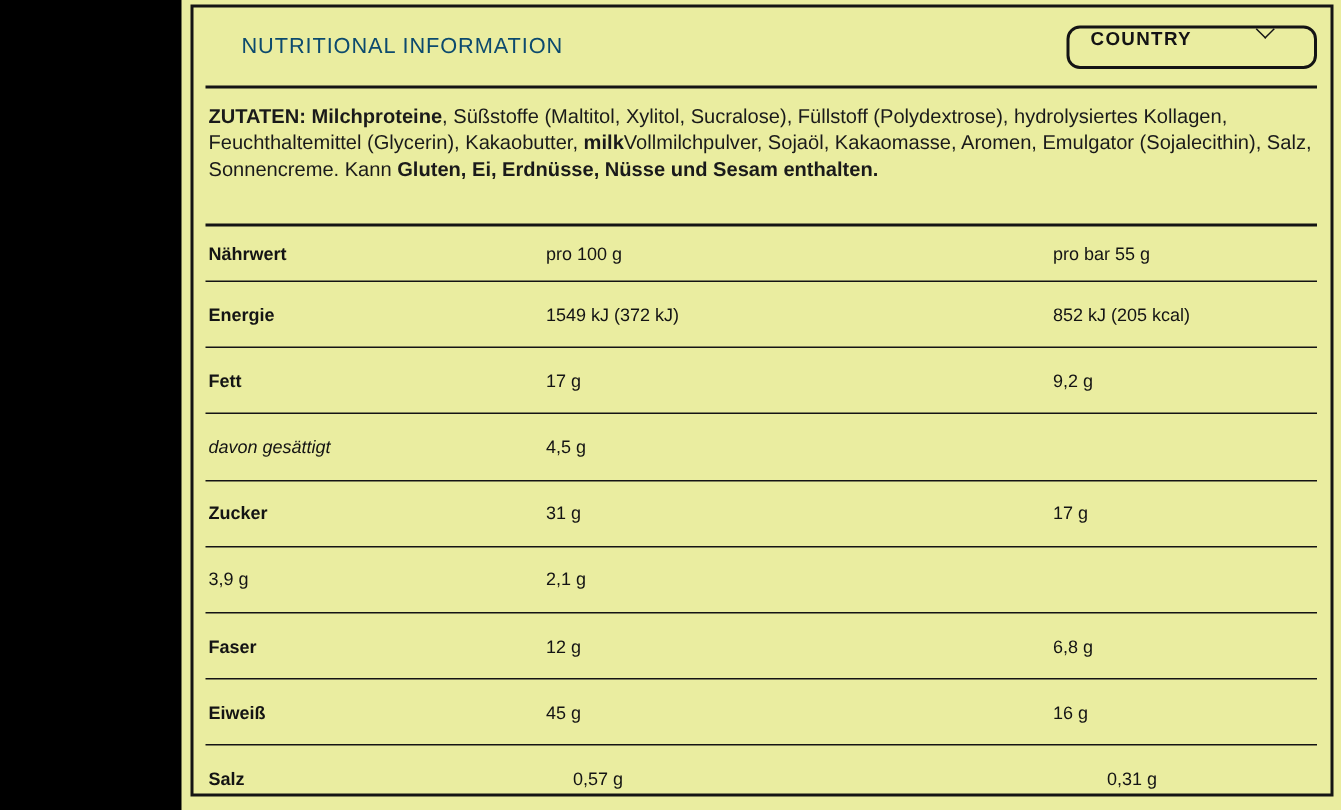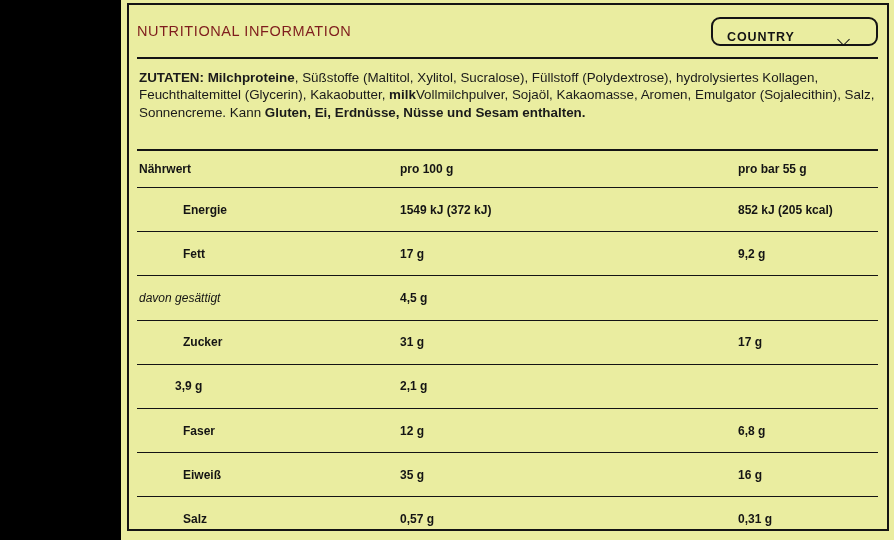--- a/index.html
+++ b/index.html
@@ -23,26 +23,26 @@
     border: 2px solid #141414;
     background: #eaeda0;
     padding: 0 9px 0 8px;
     overflow: hidden;
   }
   
   .panel-header {
     height: 52px; display: flex; align-items: center; justify-content: space-between;
   }
   .panel-title {
-    font-size: 14.5px; letter-spacing: 0.6px; font-weight: 400; color: #7f1d1d;
+    font-size: 14.5px; letter-spacing: 0.6px; font-weight: 400; color: #0c4a6e; margin-left: 24px;
   }
   .country-selector {
     box-sizing: border-box; width: 167px; height: 29px;
     border: 2px solid #141414; border-radius: 9px; background: transparent;
-    display: flex; align-items: flex-end; justify-content: space-between;
+    display: flex; align-items: flex-start; justify-content: space-between;
     padding: 0 28px 0 14px; cursor: pointer; gap: 36px;
   }
   .country-label {
     font-weight: bold; font-size: 12.5px; letter-spacing: 0.9px; color: #141414;
   }
   .chevron {
     width: 8px; height: 8px; margin-top: -4px;
     border-right: 1.6px solid #141414; border-bottom: 1.6px solid #141414;
     transform: rotate(45deg);
   }
@@ -58,24 +58,24 @@
   
   .ntable { width: 100%; }
   .trow {
     display: grid; grid-template-columns: 225px 338px 1fr;
     align-items: center; padding: 0 2px;
     border-bottom: 1.6px solid #141414;
     font-size: 12px;
   }
   .trow.thead { height: 36px; font-weight: bold; }
   .trow.tdata { height: 43.2px; }
-  .trow.tdata:last-child { border-bottom: none; }
-  .cell-label.bold { font-weight: bold; margin-left: 44px; }
+  .trow.tdata:last-child { border-bottom: none; gap: 18px; }
+  .cell-label.bold { font-weight: bold; }
   .cell-label.italic { font-style: italic; font-weight: 400; }
-  .cell-val { font-weight: 700; margin-left: 36px; }
+  .cell-val { font-weight: 400; }
 </style>
 </head>
 <body>
 
 <div class="page">
   <div class="left-mask"></div>
 
   <div class="panel">
 
     <div class="panel-header">
@@ -120,21 +120,21 @@
             <div class="cell-val">3,9 g</div>
             <div class="cell-val">2,1 g</div>
           </div>
           <div class="trow tdata">
             <div class="cell-label bold">Faser</div>
             <div class="cell-val">12 g</div>
             <div class="cell-val">6,8 g</div>
           </div>
           <div class="trow tdata">
             <div class="cell-label bold">Eiweiß</div>
-            <div class="cell-val">35 g</div>
+            <div class="cell-val">45 g</div>
             <div class="cell-val">16 g</div>
           </div>
           <div class="trow tdata">
             <div class="cell-label bold">Salz</div>
             <div class="cell-val">0,57 g</div>
             <div class="cell-val">0,31 g</div>
           </div>
         </div>
     </div>
 

